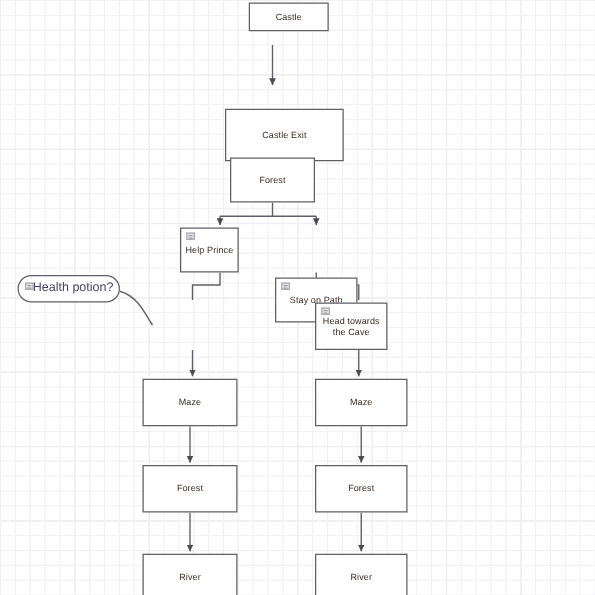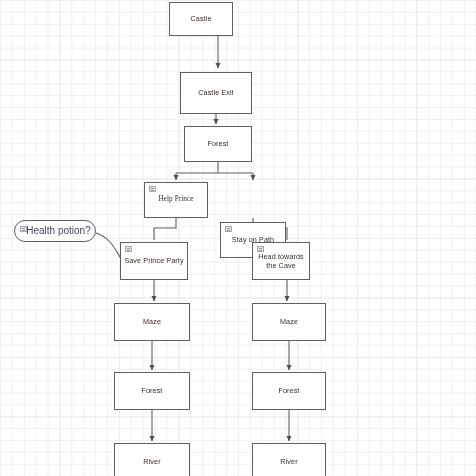--- a/index.html
+++ b/index.html
@@ -128,46 +128,42 @@
       <path d="M152,341 L152,370" marker-end="url(#arrow)"></path>
       <path d="M289,341 L289,370" marker-end="url(#arrow)"></path>
 
       <path d="M152,410 L152,441" marker-end="url(#arrow)"></path>
       <path d="M289,410 L289,441" marker-end="url(#arrow)"></path>
 
       <path d="M96,233 C112,238 116,252 122,260"></path>
     </g>
   </svg>
 
-  <div class="node" style="left:169px; top:2px; width:64px; height:34px;">
+  <div class="node" style="left:199px; top:2px; width:64px; height:23px;">
     <span class="node-label">Castle</span>
   </div>
 
-  <div class="node" style="left:180px; top:72px; width:72px; height:42px;">
+  <div class="node" style="left:180px; top:87px; width:95px; height:42px;">
     <span class="node-label">Castle Exit</span>
   </div>
 
   <div class="node" style="left:184px; top:126px; width:68px; height:36px;">
     <span class="node-label">Forest</span>
   </div>
 
-  <div class="node" style="left:144px; top:182px; width:64px; height:36px;font-family:Liberation Serif, serif;">
+  <div class="node" style="left:144px; top:182px; width:47px; height:36px;">
     <span class="marker"></span>
     <span class="node-label">Help Prince</span>
   </div>
 
   <div class="node" style="left:220px; top:182px; width:66px; height:36px;margin-top:40px;">
     <span class="marker"></span>
     <span class="node-label">Stay on Path</span>
   </div>
 
-  <div class="node" style="left:120px; top:242px; width:68px; height:38px;">
-    <span class="marker"></span>
-    <span class="node-label" style="padding:0 1px;">Save Prince Party</span>
-  </div>
 
   <div class="node" style="left:252px; top:242px; width:58px; height:38px;">
     <span class="marker"></span>
     <span class="node-label">Head towards the Cave</span>
   </div>
 
   <div class="node" style="left:114px; top:303px; width:76px; height:38px;">
     <span class="node-label">Maze</span>
   </div>
 

